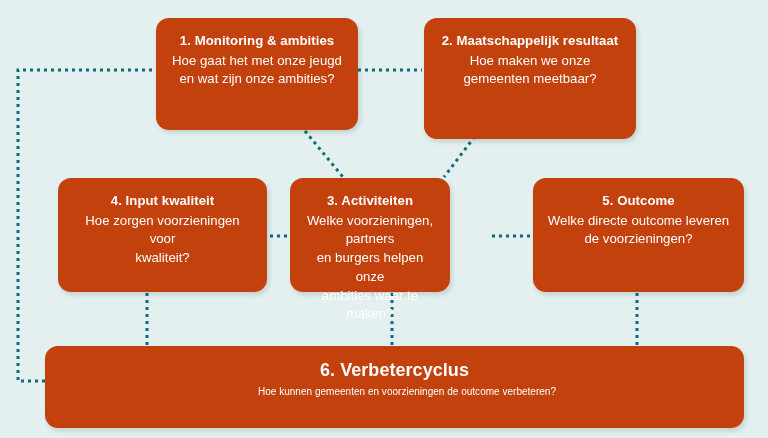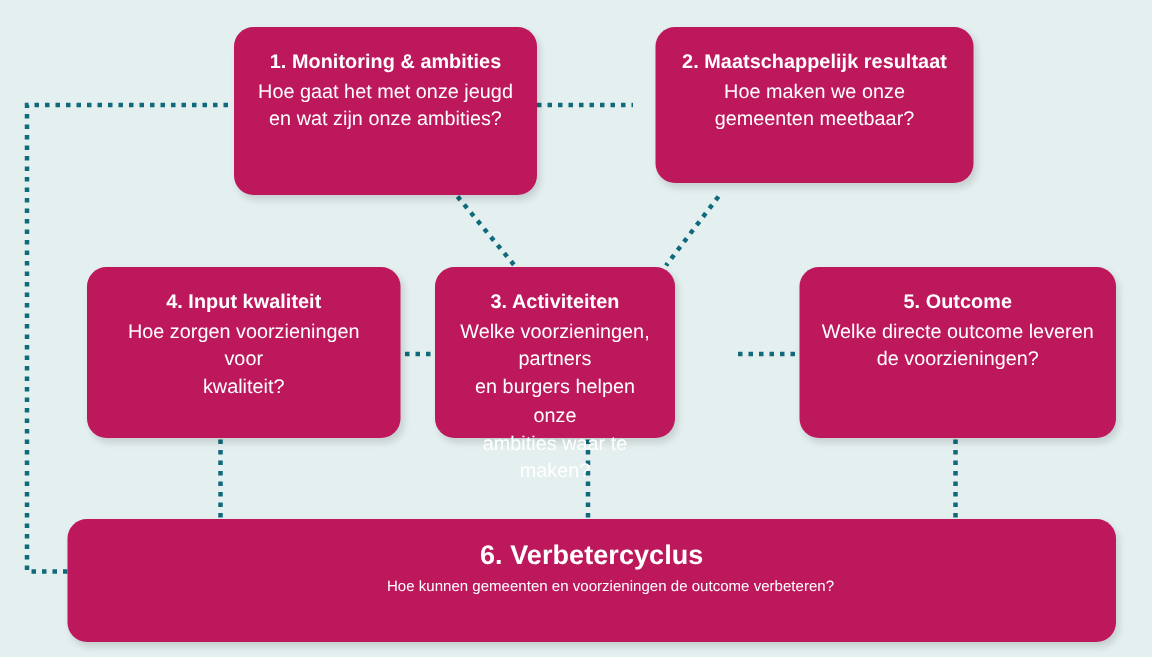--- a/index.html
+++ b/index.html
@@ -22,21 +22,21 @@
     position: absolute;
     left: 0;
     top: 0;
     width: 768px;
     height: 438px;
     pointer-events: none;
   }
   .node {
     position: absolute;
     box-sizing: border-box;
-    background: #be185d;
+    background: #c2410c;
     border-radius: 13px;
     color: #ffffff;
     display: flex;
     flex-direction: column;
     align-items: center;
     text-align: center;
     padding: 14px 14px 0 14px;
     box-shadow: 2px 3px 5px rgba(0,0,0,0.13);
   }
   .node-title {
@@ -50,21 +50,21 @@
   .node-body {
     font-size: 13.2px;
     font-weight: normal;
     line-height: 1.42;
     letter-spacing: 0.02px;
     margin: 0;
     white-space: pre-line;
   }
   
   #node-1 { left: 156px; top: 18px;  width: 202px; height: 112px; }
-  #node-2 { left: 437px; top: 18px;  width: 212px; height: 104px; }
+  #node-2 { left: 424px; top: 18px;  width: 212px; height: 121px; }
   #node-4 { left: 58px;  top: 178px; width: 209px; height: 114px; }
   #node-3 { left: 290px; top: 178px; width: 160px; height: 114px; }
   #node-5 { left: 533px; top: 178px; width: 211px; height: 114px; }
   #node-6 { left: 45px;  top: 346px; width: 699px; height: 82px; padding-top: 12px; }
   #node-6 .node-title { font-size: 18px; }
   #node-6 .node-body  { font-size: 10px; margin-left: 25px; }
 </style>
 </head>
 <body>
 

